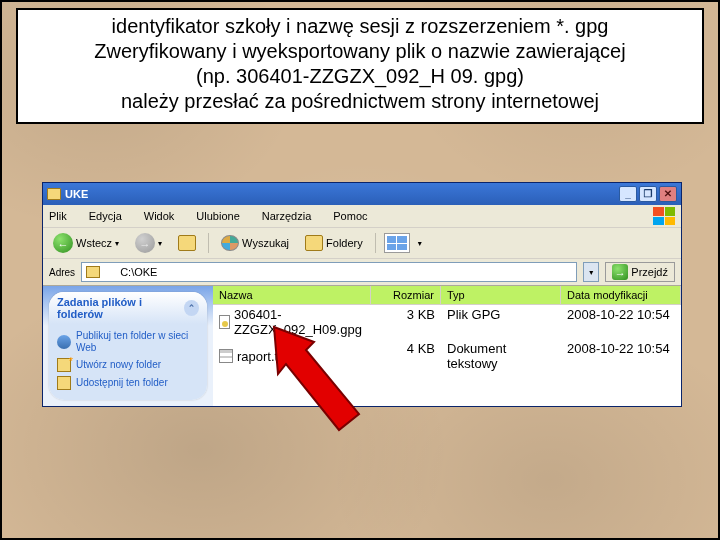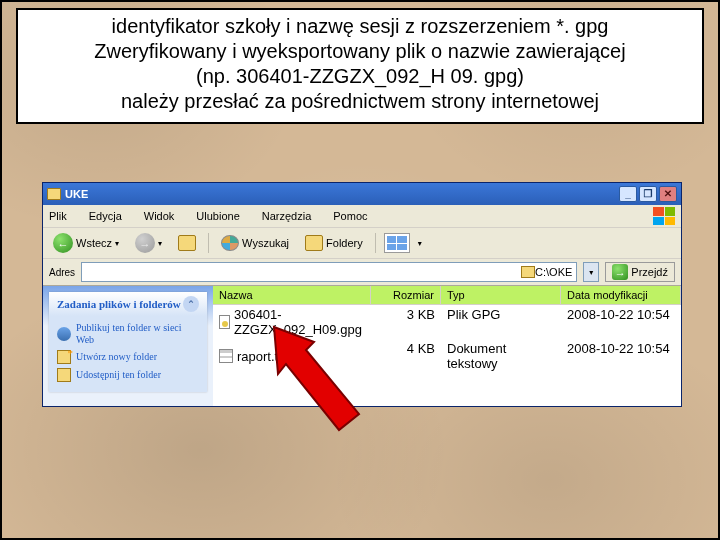--- a/index.html
+++ b/index.html
@@ -111,42 +111,41 @@
   .tb-view div{background:#6aa3e8}
   .addrbar {
     background: #ece9d8;
     display: flex; align-items: center;
     padding: 3px 6px; gap:6px;
     border-bottom: 1px solid #aca899;
   }
   .addrbar label { font-size:10px; }
   .addr-input {
     flex:1; background:#fff; border:1px solid #7f9db9;
-    height:20px; display:flex; align-items:center; padding:0 4px; gap:0;justify-content:flex-end;
+    height:20px; display:flex; align-items:center; padding:0 4px; gap:20px;
   }
   .addr-input .folder-ico { width:14px; height:12px; background:#f5d87a; border:1px solid #a07b1a;}
   .addr-dd { width:16px; height:20px; background:#dbe5f1; border:1px solid #7f9db9; display:flex;align-items:center;justify-content:center; font-size:8px;}
   .go-btn {
     display:flex; align-items:center; gap:3px;
     padding:1px 6px; border:1px solid #9a9a9a; background:#ece9d8;
   }
   .go-arrow {
     width:16px;height:16px;border-radius:3px;
     background:radial-gradient(circle at 35% 30%, #8de26d, #2f8f1f);
     display:flex;align-items:center;justify-content:center;color:#fff;font-size:11px;
   }
   .body-split { display:flex; background:#fff; height:120px; }
   .leftpane {
     width:170px; background:linear-gradient(#7aa5e8,#eaf1fb 40px);
     padding:6px;
   }
   .taskbox {
-    background:#fff; border-radius:0; overflow:hidden;
+    background:#fff; border-radius:15px; overflow:hidden;
     box-shadow:0 0 2px rgba(0,0,0,0.2);
-    font-family:Liberation Serif, serif;
   }
   .taskbox-hd {
     background:linear-gradient(#fff,#d6e4f7);
     padding:4px 8px; font-weight:bold; color:#215dc6;
     display:flex; align-items:center; font-size:11px;
   }
   .taskbox-hd .chev {
     margin-left:auto; width:16px;height:16px;border-radius:50%;
     background:#c3d6f3; display:flex;align-items:center;justify-content:center;
     font-size:9px; color:#4a6fa8;

